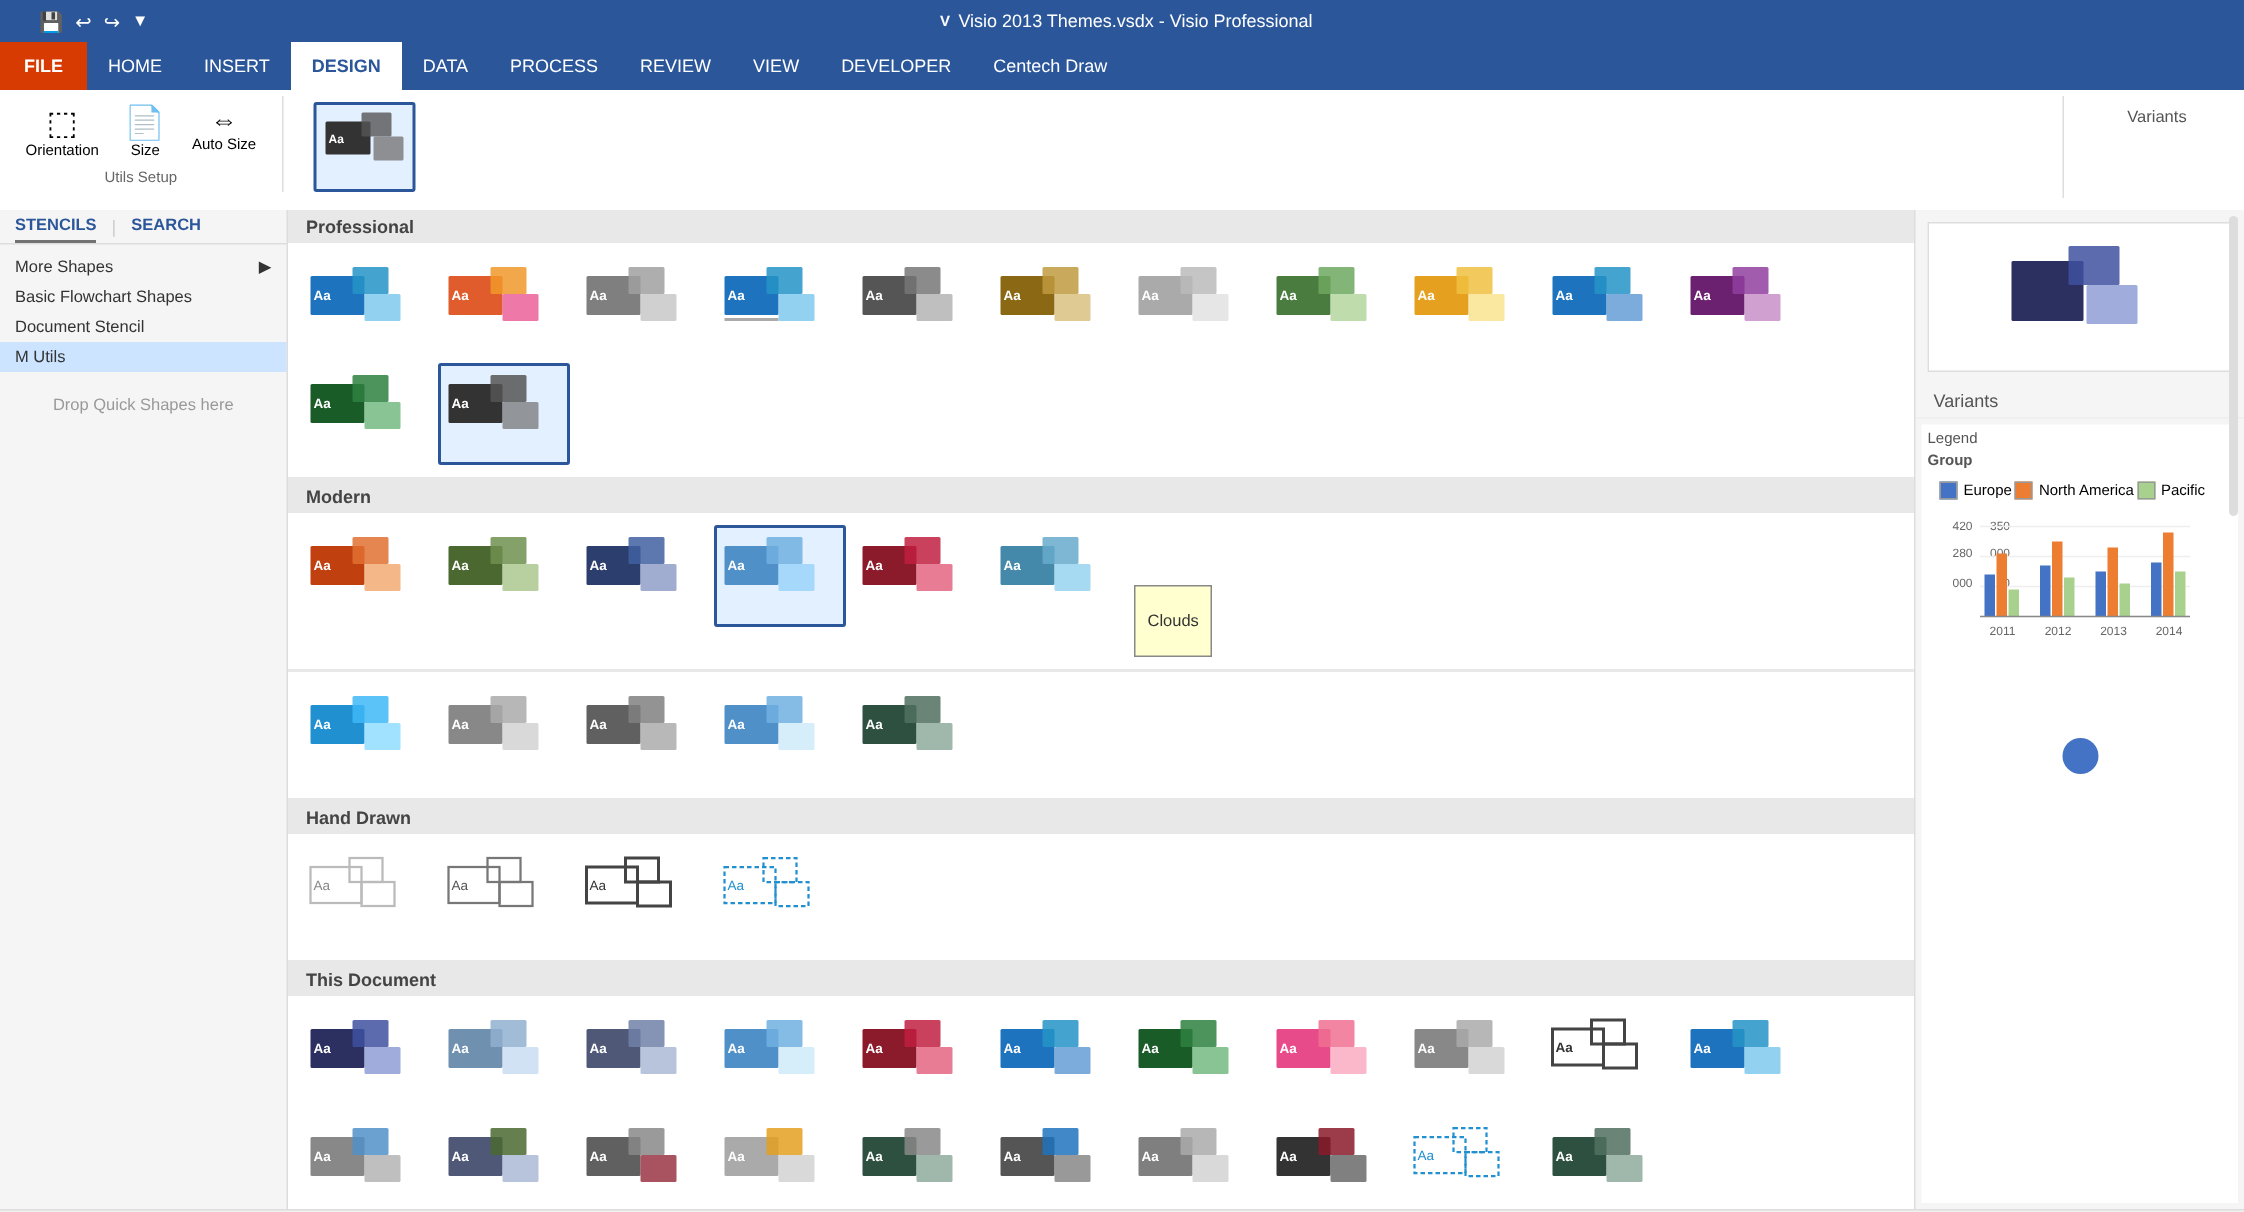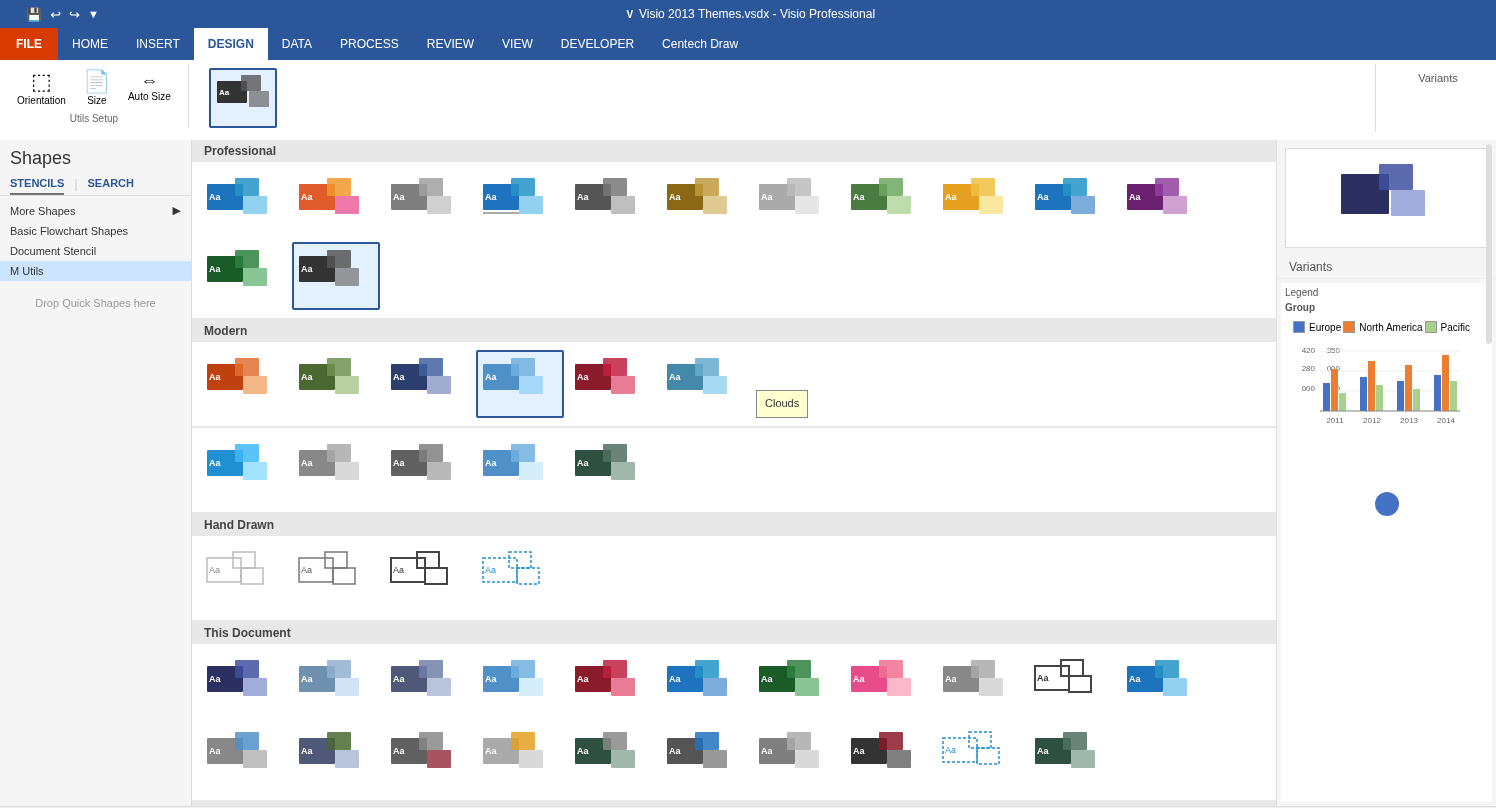--- a/index.html
+++ b/index.html
@@ -314,21 +314,20 @@
   </div>
 
   <div style="width:100px; display:flex; flex-direction:column; align-items:center; padding:4px;">
     <span style="font-size:11px; color:#555; margin-top:4px;">Variants</span>
   </div>
 </div>
 
 <div id="main">
 
   <div id="left-panel">
-    <div id="shapes-header">Shapes</div>
     <div id="shapes-nav">
       <span class="shapes-nav-item active">STENCILS</span>
       <span class="shapes-nav-sep">|</span>
       <span class="shapes-nav-item">SEARCH</span>
     </div>
     <div class="shape-link">
       <span>More Shapes</span>
       <span style="margin-left:auto;">▶</span>
     </div>
     <div class="shape-link">
@@ -504,21 +503,21 @@
         </div>
         <div class="theme-item">
           <svg width="78" height="60">
               <rect x="2" y="10" width="36" height="26" fill="#4488aa" rx="1"></rect>
               <text x="4" y="26" font-size="9" fill="white" font-weight="bold">Aa</text>
               <rect x="30" y="4" width="24" height="18" fill="#66aacc" rx="1" opacity="0.85"></rect>
               <rect x="38" y="22" width="24" height="18" fill="#88ccee" rx="1" opacity="0.75"></rect>
             </svg>
         </div>
 
-        <div class="tooltip" style="position:relative; margin-left:4px; margin-top:40px; background:#ffffd0; border:1px solid #888; padding:6px 8px; font-size:11px;">
+        <div class="tooltip" style="position:relative; margin-left:4px; margin-top:40px; background:#ffffd0; border:1px solid #888; padding:17px 8px; font-size:11px;">
           <span>Clouds</span>
         </div>
       </div>
     </div>
 
     <div class="theme-section">
       <div class="theme-grid">
         <div class="theme-item">
           <svg width="78" height="60">
               <rect x="2" y="10" width="36" height="26" fill="#2090d0" rx="1"></rect>

